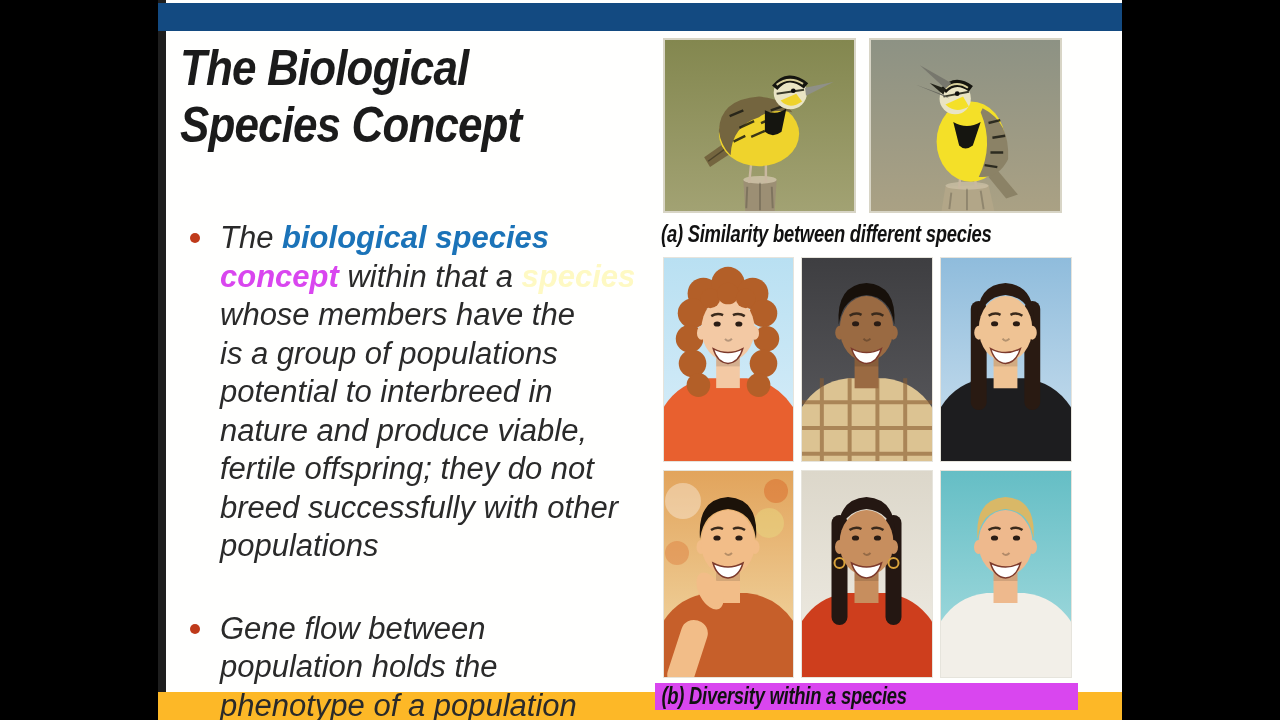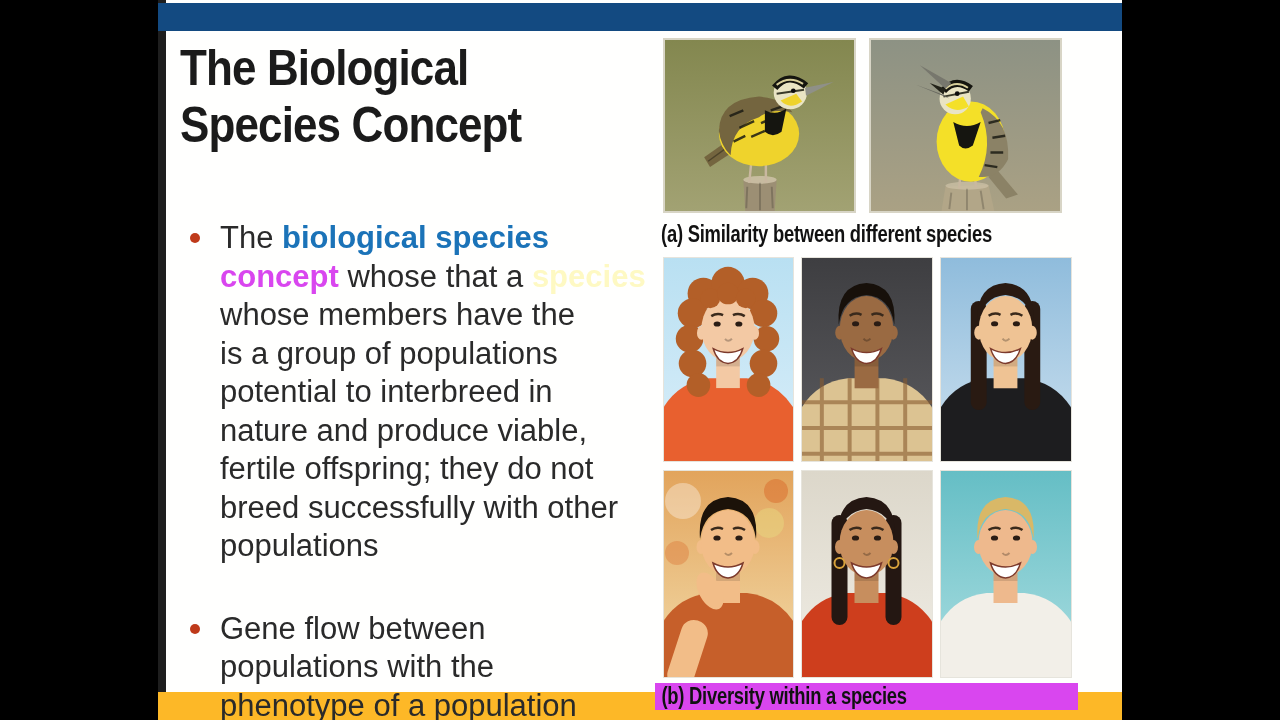--- a/index.html
+++ b/index.html
@@ -1,17 +1,17 @@
 <!DOCTYPE html>
 <html><head>
 <meta charset="utf-8">
 <style>
   html,body{margin:0;padding:0;background:#000;}
   .stage{position:relative;width:1264px;height:720px;background:#000;overflow:hidden;
-         font-family:"Liberation Sans",sans-serif;}
+         font-family:"Liberation Sans",sans-serif;font-style:italic;}
   .letterbox{position:absolute;top:0;height:720px;background:#000;}
   .letterbox.left{left:0;width:158px;}
   .letterbox.right{left:1122px;width:158px;}
   .slide-bg{position:absolute;left:166px;top:0;width:956px;height:720px;background:#fffffe;}
   .edge-strip{position:absolute;left:158px;top:0;width:8px;height:720px;background:#1e1e1e;}
   .top-bar{position:absolute;left:158px;top:3px;width:964px;height:28px;}
   .bottom-bar{position:absolute;left:158px;top:692px;width:964px;height:28px;}
   .title{position:absolute;left:180px;top:40px;font-size:50px;line-height:57px;font-weight:bold;
          color:#1b1b1b;letter-spacing:-1px;transform:scaleX(0.88);transform-origin:left top;white-space:nowrap;}
   .bullets{position:absolute;left:220px;top:175px;font-size:31px;line-height:38.5px;color:#2a2a2a;}
@@ -46,33 +46,33 @@
 
   <div class="title" style="color: rgb(27, 27, 27);">
     <div>The Biological</div>
     <div>Species Concept</div>
   </div>
 
   <div class="bullets" style="color: rgb(42, 42, 42);">
       <div class="bullet-item">
         <span class="bullet-dot" style="background: rgb(191, 58, 26);"></span>
         <div class="tline"><span>The </span><span class="hl" style="color: rgb(27, 115, 184);">biological species</span></div>
-        <div class="tline"><span class="hl" style="color: #d946ef; text-align: center;">concept</span><span> whose that a </span><span class="hl" style="color: #fef9c3;">species</span></div>
+        <div class="tline"><span class="hl" style="color: #d946ef; text-align: center;">concept</span><span> within that a </span><span class="hl" style="color: #fef9c3;">species</span></div>
         <div class="tline"><span>whose members have the</span></div>
         <div class="tline"><span>is a group of populations</span></div>
         <div class="tline"><span>potential to interbreed in</span></div>
         <div class="tline"><span>nature and produce viable,</span></div>
         <div class="tline"><span>fertile offspring; they do not</span></div>
         <div class="tline"><span>breed successfully with other</span></div>
         <div class="tline"><span>populations</span></div>
       </div>
       <div class="bullet-item">
         <span class="bullet-dot" style="background: rgb(191, 58, 26);"></span>
         <div class="tline"><span>Gene flow between</span></div>
-        <div class="tline"><span>populations with the</span></div>
+        <div class="tline"><span>population holds the</span></div>
         <div class="tline"><span>phenotype of a population</span></div>
         <div class="tline"><span>together</span></div>
       </div>
     </div>
 
   <div class="fig-a">
       <div class="photo bird-photo">
         <svg width="100%" height="100%" viewBox="0 0 193 175" preserveAspectRatio="xMidYMid slice">
     <defs>
             <linearGradient id="bgA0" x1="0" y1="0" x2="0" y2="1">

